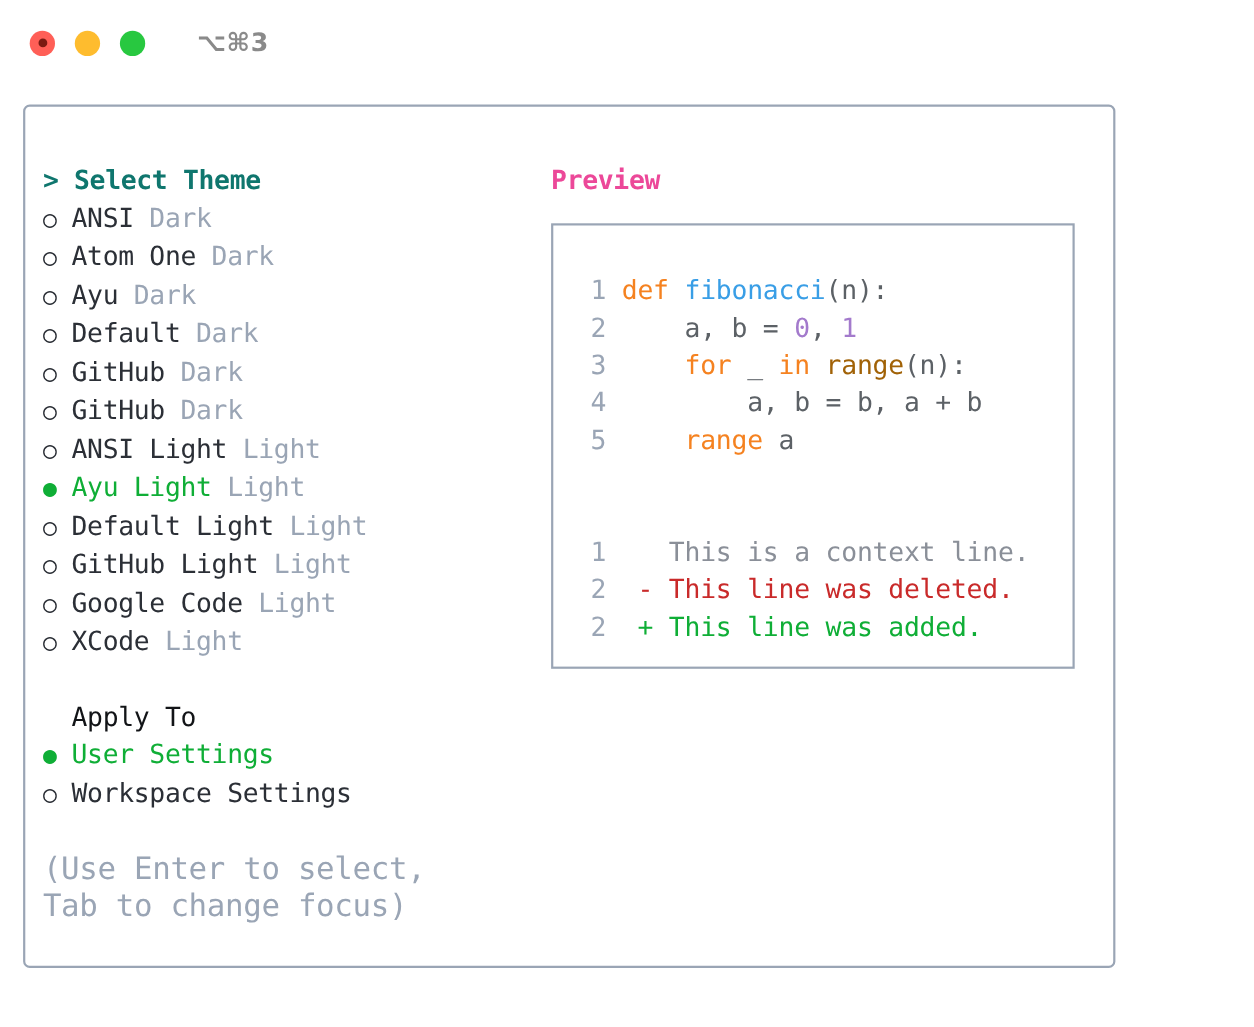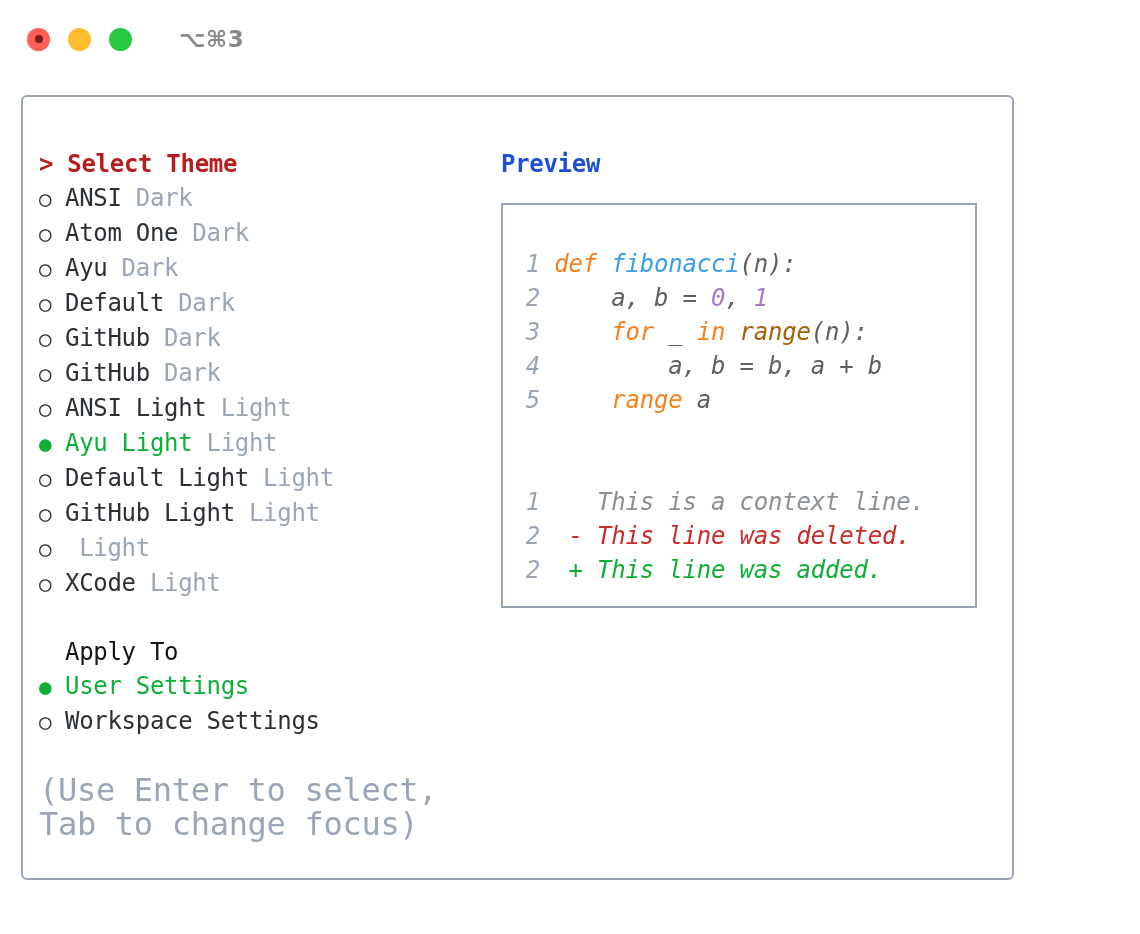--- a/index.html
+++ b/index.html
@@ -77,21 +77,21 @@
   }
   .right-col {
     position: absolute;
     left: 478px; top: 50px;
     width: 500px;
   }
 
   .heading {
     font-size: 24px;
     font-weight: bold;
-    color: #b91c1c;
+    color: #0f766e;
     line-height: 34px;
     white-space: pre;
     letter-spacing: -0.3px;
   }
 
   .opt-row {
     display: flex;
     align-items: baseline;
     font-size: 24px;
     line-height: 34px;
@@ -116,51 +116,50 @@
     font-size: 24px;
     line-height: 34px;
     color: #121417;
     padding-left: 26px;
     white-space: pre;
     letter-spacing: -0.3px;
   }
 
   .hint {
     margin-top: 34px;
-    font-size: 32px;
+    font-size: 28px;
     line-height: 34px;
     color: #9aa5b5;
     width: 400px;
     letter-spacing: -0.3px;
   }
 
   
   .preview-title {
     font-size: 24px;
     font-weight: bold;
-    color: #1d4ed8;
+    color: #ec4899;
     line-height: 34px;
     letter-spacing: -0.3px;
   }
   .preview-box {
     margin-top: 22px;
     width: 476px;
     height: 405px;
     border: 2px solid #9aa5b5;
     box-sizing: border-box;
     background: #ffffff;
     padding: 42px 0 0 0;
   }
   .code-line {
     font-size: 24px;
     line-height: 34px;
     white-space: pre;
-    padding-left: 17px;
+    padding-left: 28px;
     letter-spacing: -0.2px;
-    font-style: italic;
   }
   .ln {
     color: #9aa5b5;
     display: inline-block;
     width: 20px;
     text-align: right;
   }
   .tok-kw   { color: #f58220; }
   .tok-fn   { color: #399ee6; }
   .tok-num  { color: #a37acc; }
@@ -198,21 +197,21 @@
           <div class="opt-row"><span class="marker">○</span><span class="opt-label">ANSI</span><span class="opt-kind"> </span><span class="opt-kind">Dark</span></div>
           <div class="opt-row"><span class="marker">○</span><span class="opt-label">Atom One</span><span class="opt-kind"> </span><span class="opt-kind">Dark</span></div>
           <div class="opt-row"><span class="marker">○</span><span class="opt-label">Ayu</span><span class="opt-kind"> </span><span class="opt-kind">Dark</span></div>
           <div class="opt-row"><span class="marker">○</span><span class="opt-label">Default</span><span class="opt-kind"> </span><span class="opt-kind">Dark</span></div>
           <div class="opt-row"><span class="marker">○</span><span class="opt-label">GitHub</span><span class="opt-kind"> </span><span class="opt-kind">Dark</span></div>
           <div class="opt-row"><span class="marker">○</span><span class="opt-label">GitHub</span><span class="opt-kind"> </span><span class="opt-kind">Dark</span></div>
           <div class="opt-row"><span class="marker">○</span><span class="opt-label">ANSI Light</span><span class="opt-kind"> </span><span class="opt-kind">Light</span></div>
           <div class="opt-row selected"><span class="marker selected">●</span><span class="opt-label">Ayu Light</span><span class="opt-kind"> </span><span class="opt-kind">Light</span></div>
           <div class="opt-row"><span class="marker">○</span><span class="opt-label">Default Light</span><span class="opt-kind"> </span><span class="opt-kind">Light</span></div>
           <div class="opt-row"><span class="marker">○</span><span class="opt-label">GitHub Light</span><span class="opt-kind"> </span><span class="opt-kind">Light</span></div>
-          <div class="opt-row"><span class="marker">○</span><span class="opt-kind"> </span><span class="opt-kind">Light</span></div>
+          <div class="opt-row"><span class="marker">○</span><span class="opt-label">Google Code</span><span class="opt-kind"> </span><span class="opt-kind">Light</span></div>
           <div class="opt-row"><span class="marker">○</span><span class="opt-label">XCode</span><span class="opt-kind"> </span><span class="opt-kind">Light</span></div>
         </div>
 
       <div class="spacer-block"></div>
 
       <div class="group-title">Apply To</div>
       <div id="apply-list">
           <div class="opt-row selected"><span class="marker selected">●</span><span class="opt-label">User Settings</span></div>
           <div class="opt-row"><span class="marker">○</span><span class="opt-label">Workspace Settings</span></div>
         </div>

